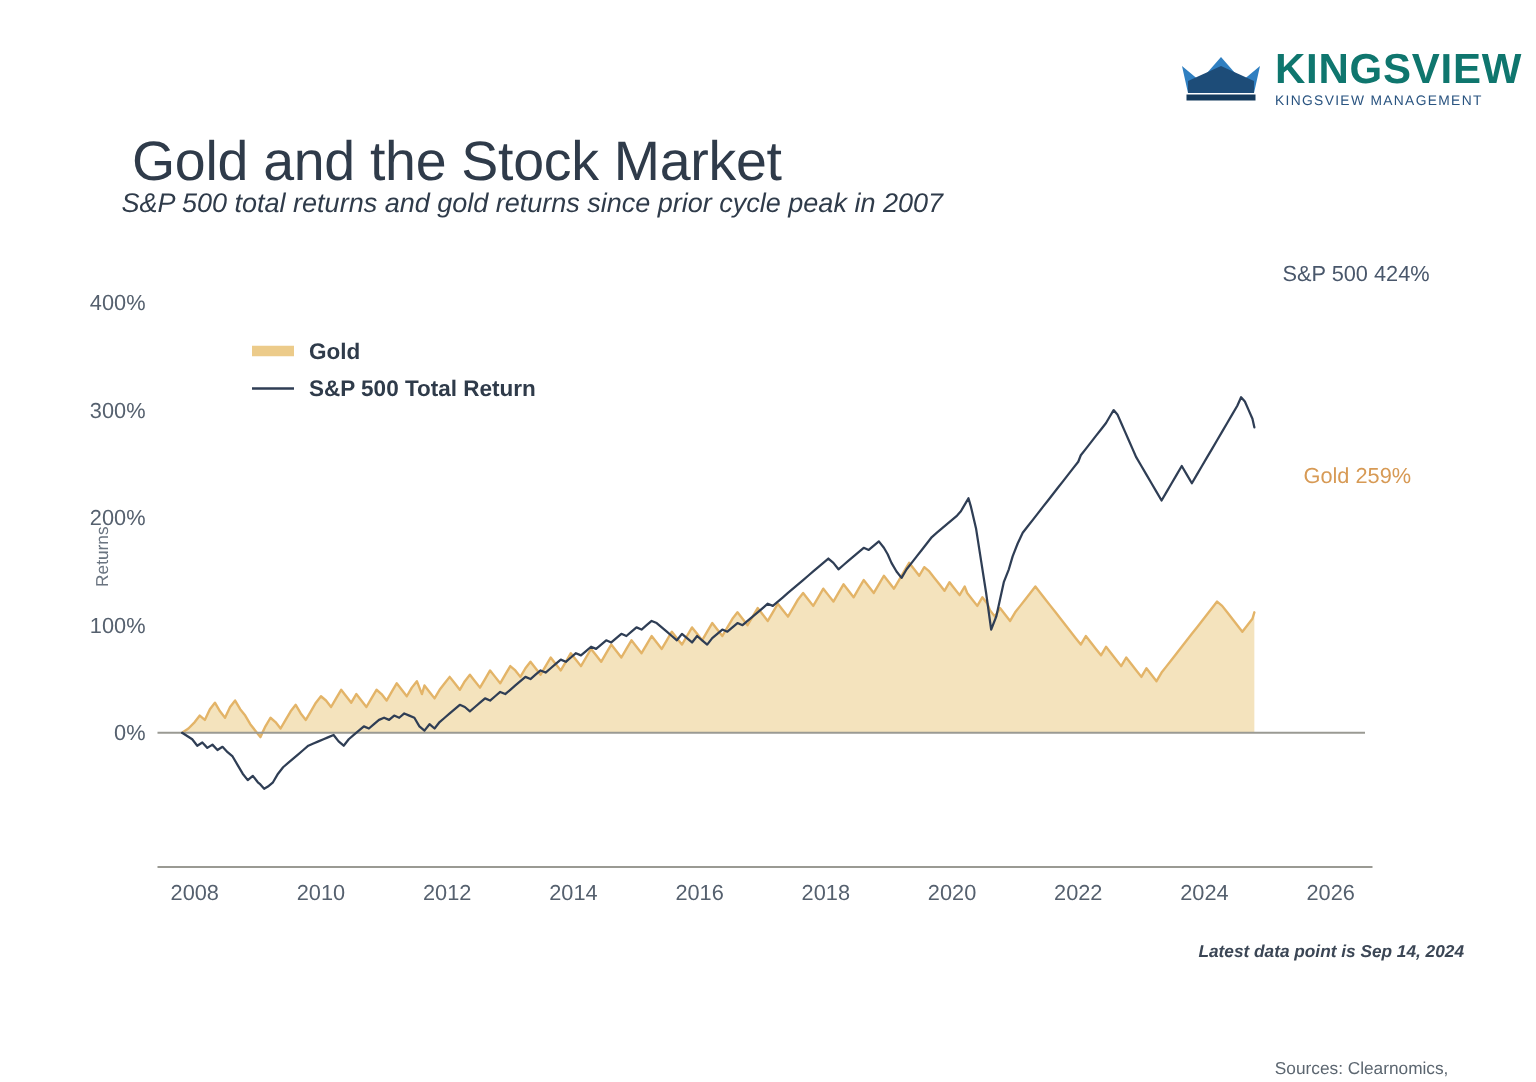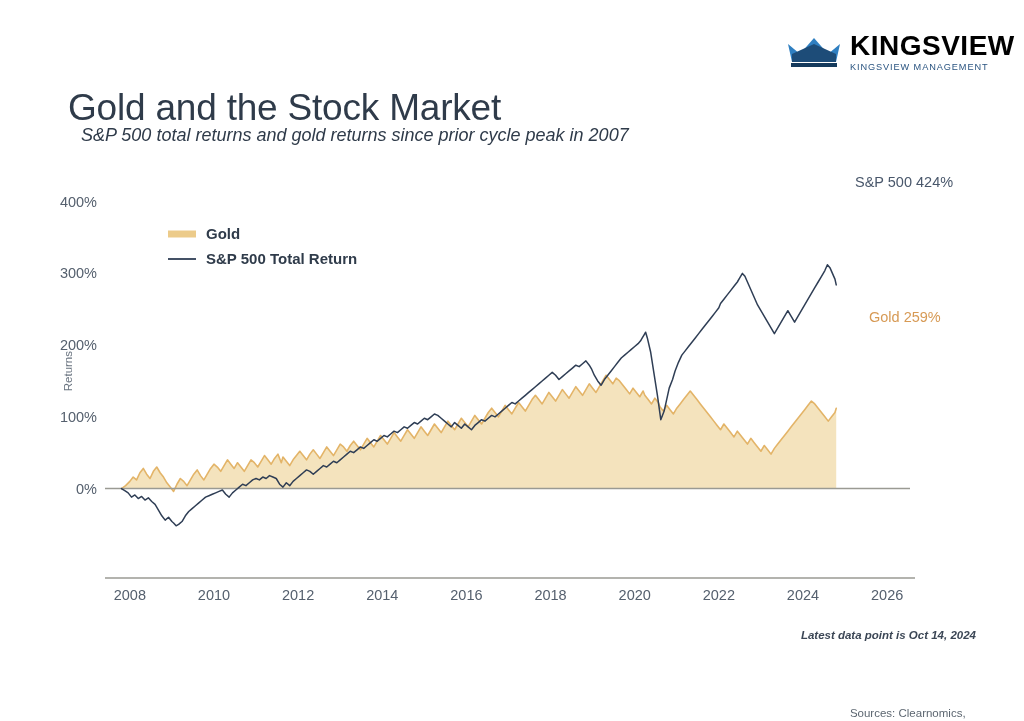--- a/index.html
+++ b/index.html
@@ -41,34 +41,34 @@
     display: flex;
     flex-direction: column;
     justify-content: center;
     line-height: 1;
   }
   #logo .brand {
     font-family: "Liberation Sans", sans-serif;
     font-weight: bold;
     font-size: 28px;
     letter-spacing: 0.5px;
-    color: #000000;
+    color: #0f766e;
   }
   #logo .tagline {
     font-family: "Liberation Sans", sans-serif;
     font-size: 9.2px;
     letter-spacing: 0.9px;
     color: #2a5480;
     margin-top: 3px;
   }
 
   
   #title {
     position: absolute;
-    left: 68px;
+    left: 88px;
     top: 62px;
     font-size: 37px;
     font-weight: normal;
     color: #2f3b4a;
     letter-spacing: -0.2px;
     white-space: nowrap;
     text-align: right;
   }
   #subtitle {
     position: absolute;
@@ -197,18 +197,18 @@
           <line x1="168" x2="196" y1="94" y2="94" stroke="#eccb8a" stroke-width="7"></line>
           <text class="legend-label" x="206" y="99">Gold</text>
           <line x1="168" x2="196" y1="119" y2="119" stroke="#2f3e55" stroke-width="1.8"></line>
           <text class="legend-label" x="206" y="124">S&amp;P 500 Total Return</text>
         </g>
       <text class="endlabel-spx" id="spx-annotation" fill="#49576b" x="855" y="47">S&amp;P 500 424%</text>
       <text class="endlabel-gold" id="gold-annotation" fill="#d79a55" x="869" y="182">Gold 259%</text>
     </svg>
   </div>
 
-  <div id="latest-note">Latest data point is Oct 14, 2024</div>
+  <div id="latest-note">Latest data point is Sep 14, 2024</div>
   <div id="sources">Sources: Clearnomics,
 LSEG, Bloomberg
 ©2024 Clearnomics, Inc.</div>
 
 </div>
 
 </body></html>

